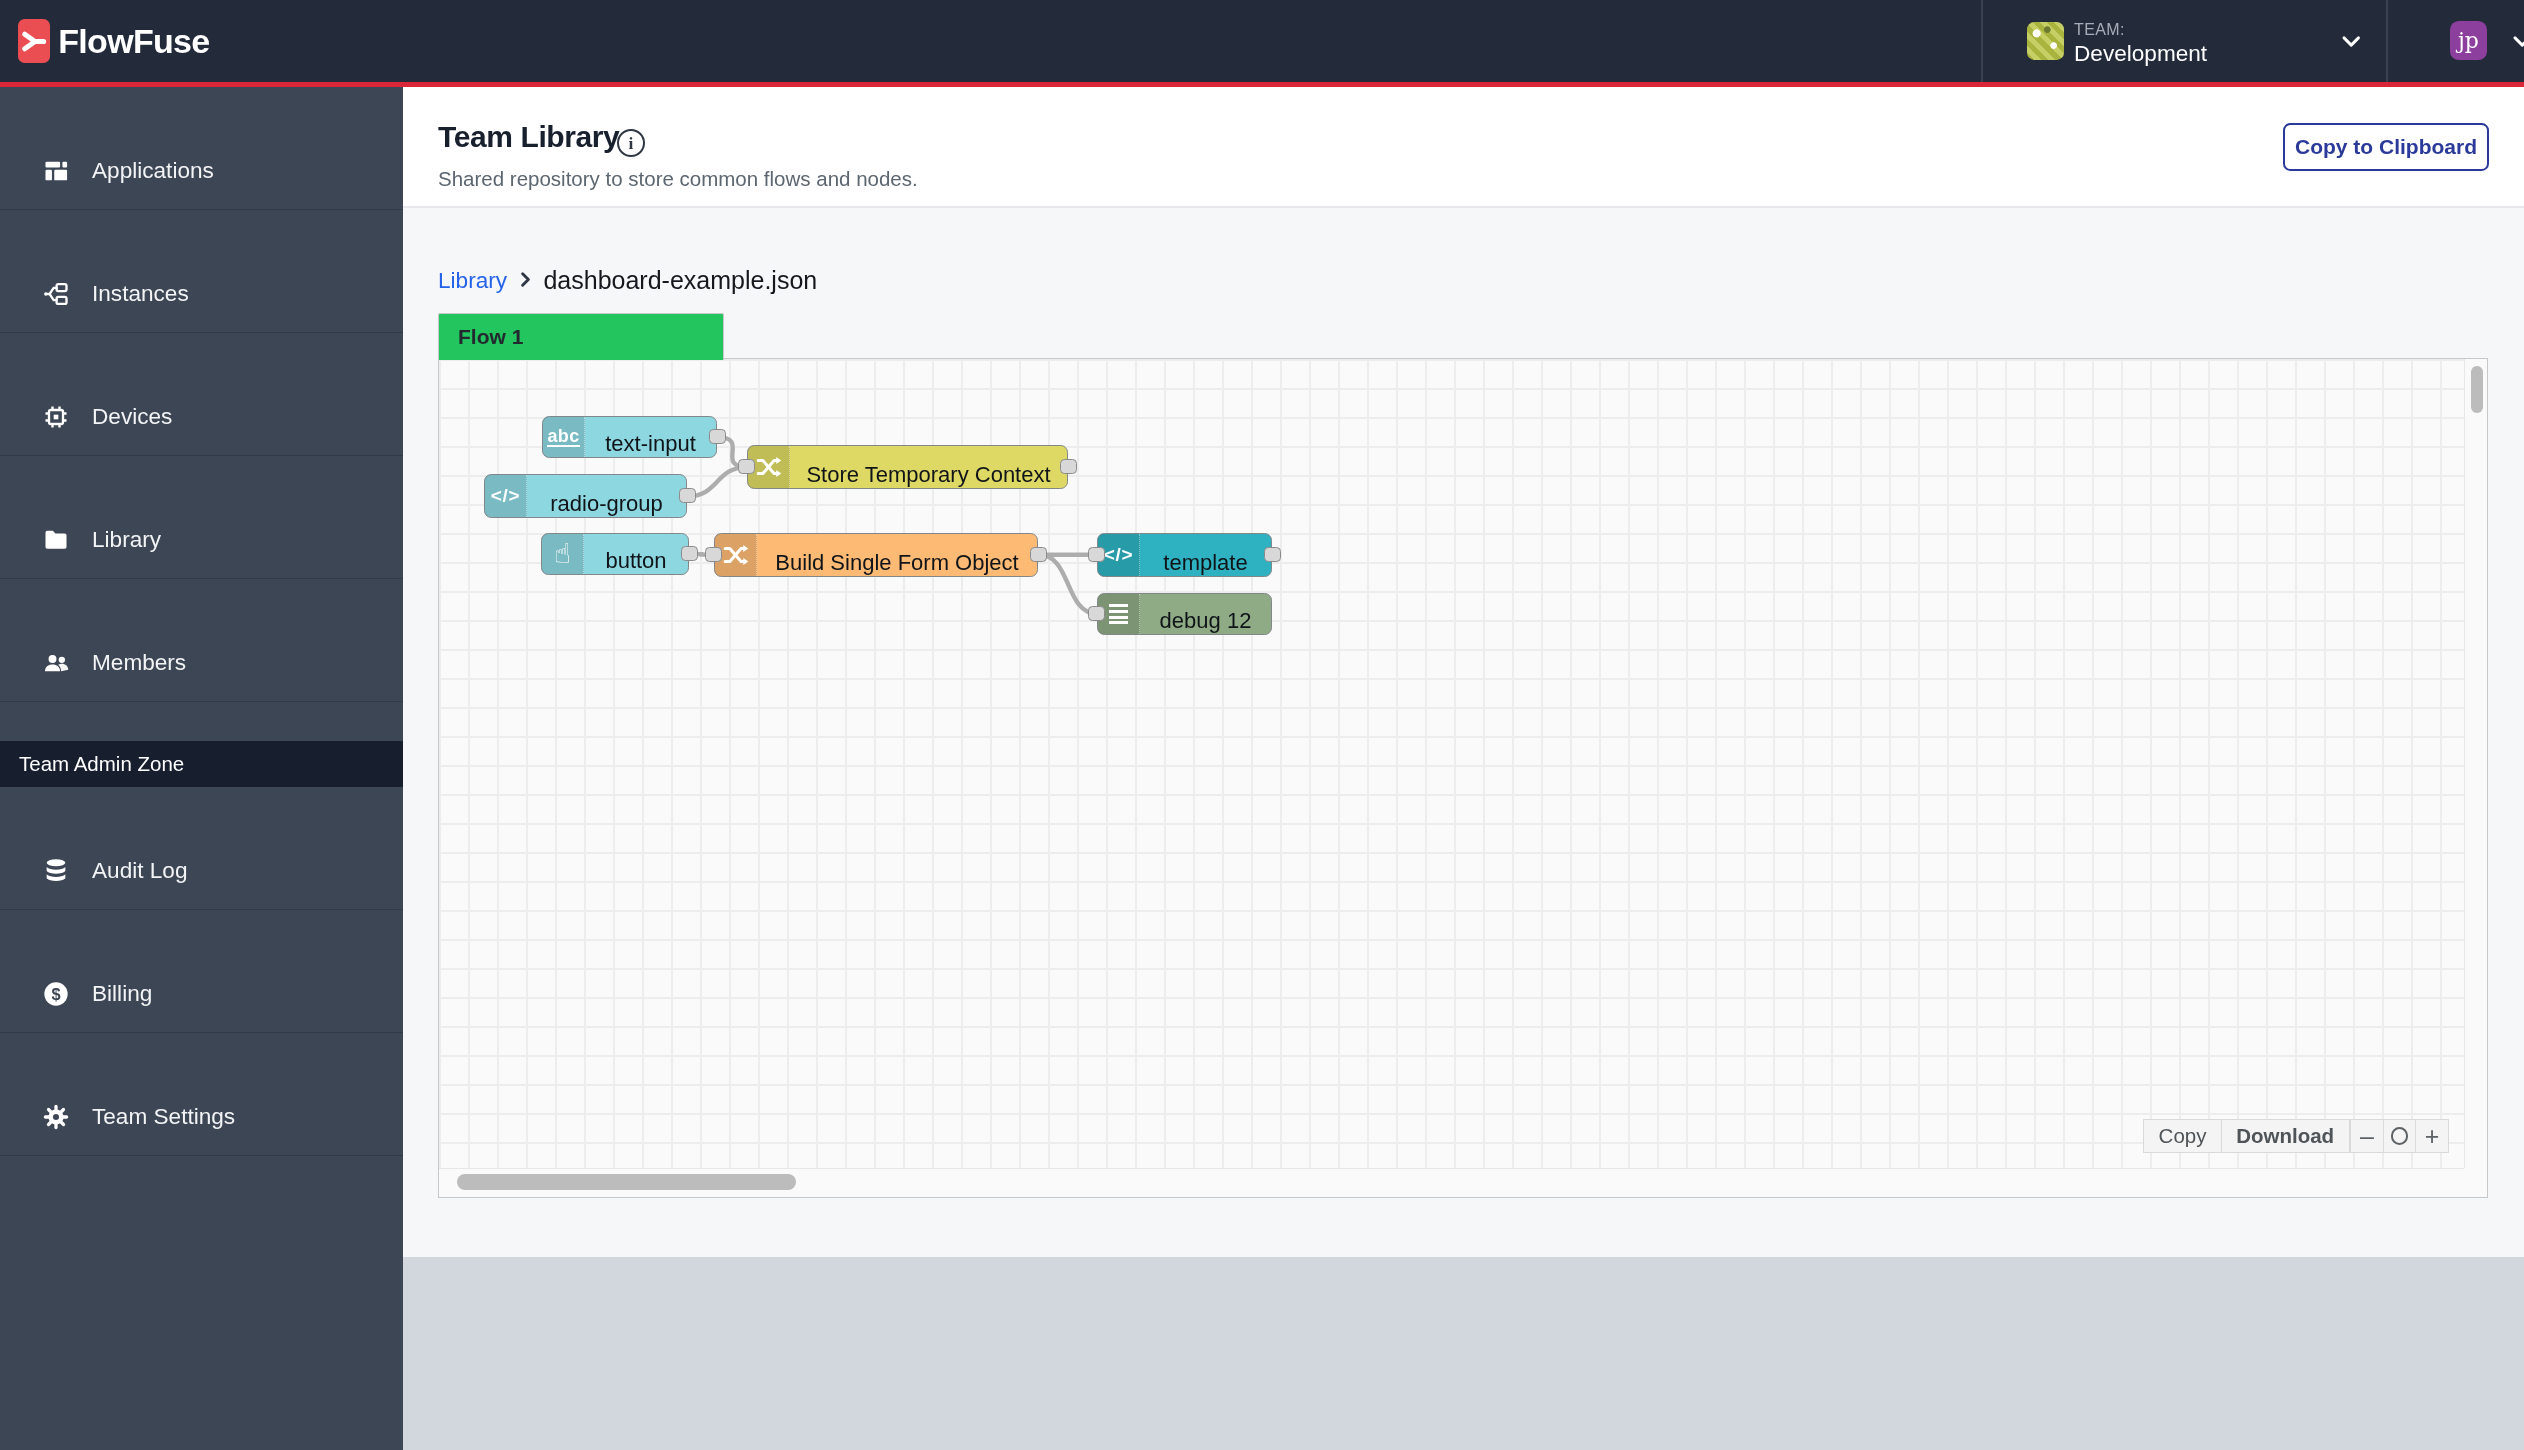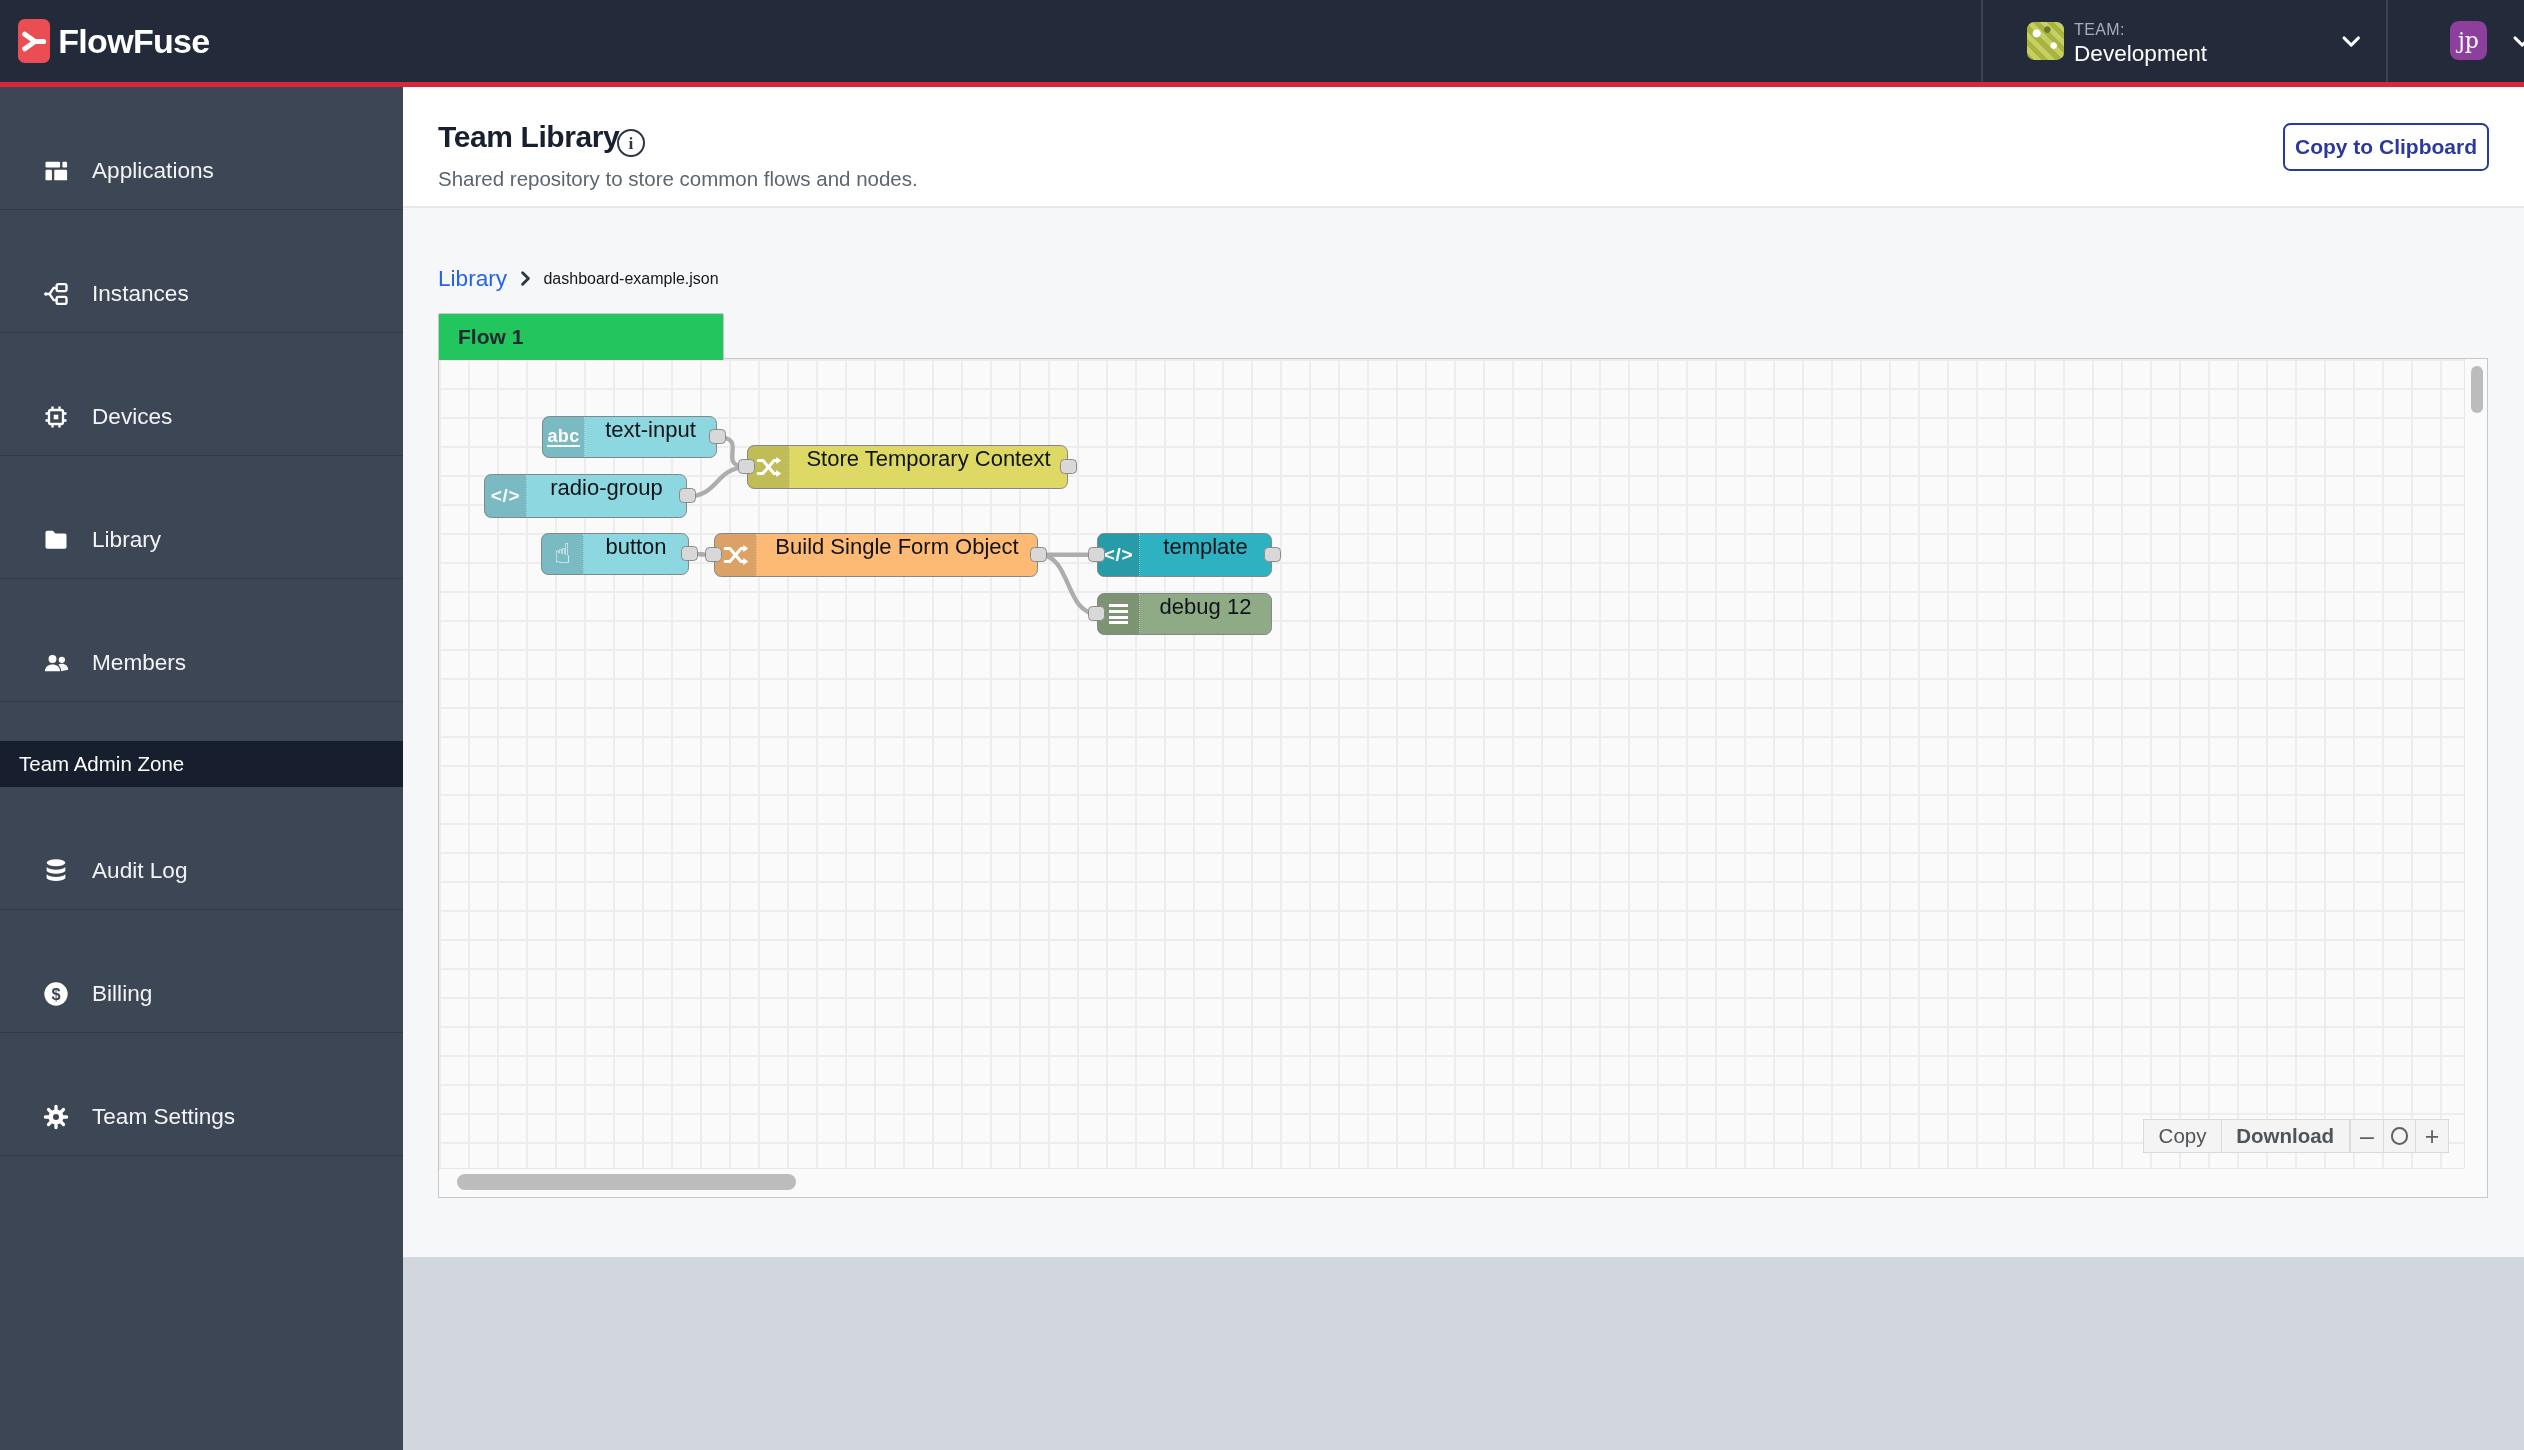--- a/index.html
+++ b/index.html
@@ -51,36 +51,36 @@
   .info-icon { position:absolute; left:617px; top:129px; width:28px; height:28px; border:2.2px solid #2f3744;
     border-radius:50%; display:flex; align-items:center; justify-content:center;
     font-size:17.5px; font-weight:700; color:#2f3744; font-family:"Liberation Serif","DejaVu Serif",serif; }
   .page-subtitle { position:absolute; left:438px; top:167px; font-size:20.5px; color:#5c6670; }
   .copy-clip-btn { position:absolute; left:2283px; top:123px; width:206px; height:48px;
     background:#ffffff; border:2.2px solid #2b3a9a; border-radius:7.3px; color:#2b3a9a;
     font-size:21px; font-weight:700; cursor:pointer; font-family:inherit; }
 
   .breadcrumb { position:absolute; left:438px; top:266px; display:flex; align-items:center; gap:11.7px; }
   .crumb-link { color:#2563eb; font-size:22.6px; cursor:pointer; }
-  .crumb-current { color:#15181d; font-size:16px; }
+  .crumb-current { color:#15181d; font-size:25px; }
 
   .flow-tab { position:absolute; left:438px; top:313px; width:286px; height:47px; background:#22c55e;
     border:1.5px solid #c6c9cc; border-bottom:none; border-radius:2.2px 2.2px 0 0; z-index:6;
     display:flex; align-items:center; padding-left:19px; font-size:21px; font-weight:700; color:#23292f; cursor:pointer; }
 
   
   .canvas { position:absolute; left:438px; top:358px; width:2050px; height:840px;
     border:1.5px solid #c6c9cc; background:#fafafa; z-index:5; }
   .grid { position:absolute; left:0; top:0; right:23.4px; bottom:29px; background-color:#fafafa;
     background-image:
       linear-gradient(#ededed 1.5px, transparent 1.5px),
       linear-gradient(90deg, #ededed 1.5px, transparent 1.5px);
     background-size:29px 29px; }
   .wires { position:absolute; left:0; top:0; z-index:1; overflow:visible; }
-  .flow-node { position:absolute; display:flex; align-items:flex-start; border:1.5px solid #82878a;
+  .flow-node { position:absolute; display:flex; align-items:flex-end; border:1.5px solid #82878a;
     border-radius:7.3px; z-index:2; cursor:pointer; }
   .node-icon { width:42px; align-self:stretch; display:flex; align-items:center; justify-content:center;
     background:rgba(0,0,0,0.13); border-right:1.5px dotted rgba(255,255,255,0.45); border-radius:5.1px 0 0 5.1px; }
   .node-label { flex:1; text-align:center; padding:0 8.8px; font-size:22px; font-weight:500; color:#101418; white-space:nowrap; }
   .port { position:absolute; width:17.5px; height:14.6px; background:#d8d8d8; border:1.5px solid #8b8b8b;
     border-radius:4.4px; z-index:3; }
   .abc { color:#fff; font-size:18px; font-weight:700; border-bottom:2.9px solid #fff; line-height:1.05; letter-spacing:0.4px; }
   .codeg { color:#fff; font-size:19px; font-weight:700; letter-spacing:0.7px; }
   .pointer { color:#fff; font-size:28px; line-height:1; }
   .bars { width:19px; height:20.5px; background:repeating-linear-gradient(to bottom, #fff 0 2.9px, transparent 2.9px 5.8px); }

